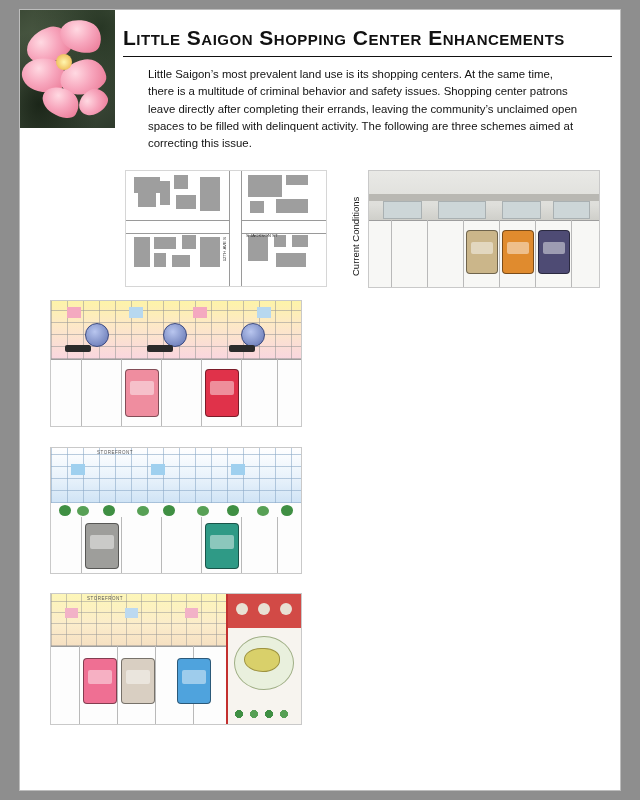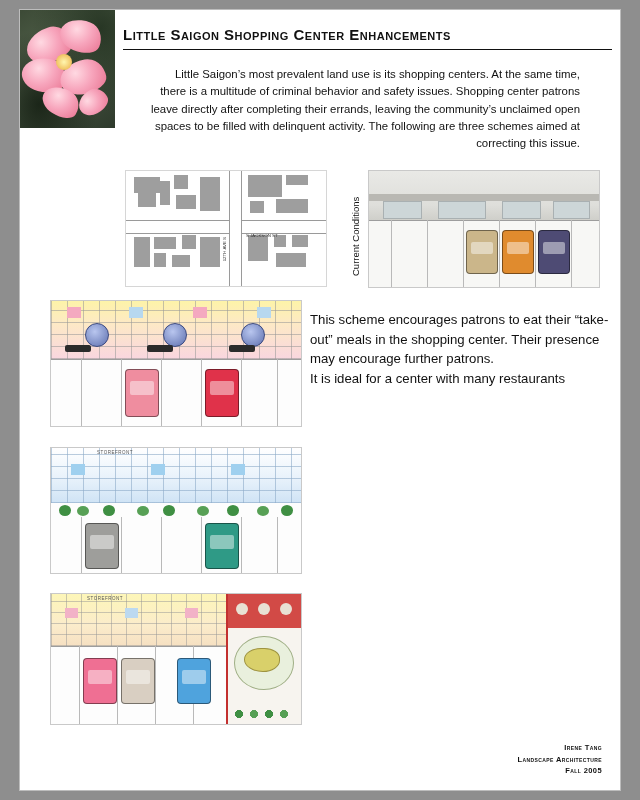--- a/index.html
+++ b/index.html
@@ -46,37 +46,36 @@
   .p6{width:30px;height:24px;left:58px;top:80px;transform:rotate(-28deg);}
   .pcenter{
     position:absolute;left:36px;top:44px;width:16px;height:16px;border-radius:50%;
     background:radial-gradient(circle,#fff6b0 0%, #f3c96b 60%, #d8a84a 100%);
   }
 
   .title-wrap{
     position:absolute;left:103px;right:8px;top:16px;
   }
   .title{
-    font-size:15px;
+    font-size:21px;
     letter-spacing:.5px;
     color:#111;
     font-variant:small-caps;
     font-weight:600;
     white-space:nowrap;
   }
   .title-rule{
     margin-top:6px;
     border-bottom:1.5px solid #111;
   }
   .intro{
     position:absolute;left:128px;right:40px;top:56px;
     font-size:11.4px;
     line-height:1.52;
     color:#111;
-    text-align:right;
   }
   .vlabel{
     position:absolute;
     font-size:9.5px;
     color:#111;
     writing-mode:vertical-rl;
     transform:rotate(180deg);
     text-align:center;
   }
   .scheme-text{
@@ -227,22 +226,20 @@
       <div class="stall" style="left:70px;"></div>
       <div class="stall" style="left:110px;"></div>
       <div class="stall" style="left:150px;"></div>
       <div class="stall" style="left:190px;"></div>
       <div class="stall" style="left:226px;"></div>
       <div class="car" style="left:74px;top:10px;width:32px;height:46px;background:#ef8d9f;"></div>
       <div class="car" style="left:154px;top:10px;width:32px;height:46px;background:#e0324a;"></div>
     </div>
   </div>
 
-  <div class="scheme-text" style="left:290px;top:300px;width:300px;white-space:pre-line;">This scheme encourages patrons to eat their “take-out” meals in the shopping center.  Their presence may encourage further patrons.
-It is ideal for a center with many restaurants</div>
 
   <div class="vlabel" style="left:50px;top:464px;height:80px;">Landscaping</div>
 
   <div class="panel" style="left:30px;top:437px;width:250px;height:125px;">
     <div class="storefront" style="height:44%;background:#ffffff;">
       <div style="position:absolute;left:0;right:0;top:0;bottom:0;
         background-image:
           repeating-linear-gradient(90deg, rgba(140,170,200,.6) 0 1px, transparent 1px 16px),
           repeating-linear-gradient(0deg, rgba(140,170,200,.6) 0 1px, transparent 1px 12px),
           linear-gradient(180deg,#ffffff 0%, #e8f2fb 55%, #cfe3f5 100%);"></div>
@@ -313,19 +310,14 @@
       <div style="position:absolute;left:16px;top:54px;width:34px;height:22px;border-radius:50% 45% 50% 55%;background:#d9d06a;border:1px solid #9e9340;"></div>
       <div style="position:absolute;left:6px;bottom:2px;right:2px;height:16px;
         background-image:radial-gradient(circle at 5px 8px,#3f8f43 0 4px,transparent 4px),
                          radial-gradient(circle at 20px 8px,#57a055 0 4px,transparent 4px),
                          radial-gradient(circle at 35px 8px,#3f8f43 0 4px,transparent 4px),
                          radial-gradient(circle at 50px 8px,#57a055 0 4px,transparent 4px);"></div>
     </div>
   </div>
 
 
-  <div class="footer">
-    <div>Irene Tang</div>
-    <div>Landscape Architecture</div>
-    <div>Fall 2005</div>
-  </div>
 
 </div>
 
 </body></html>

